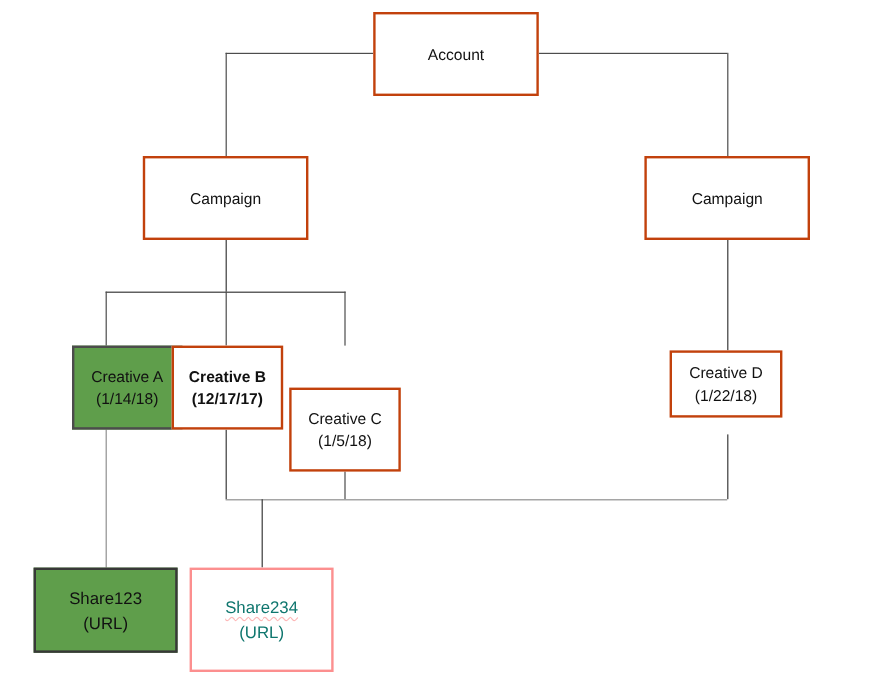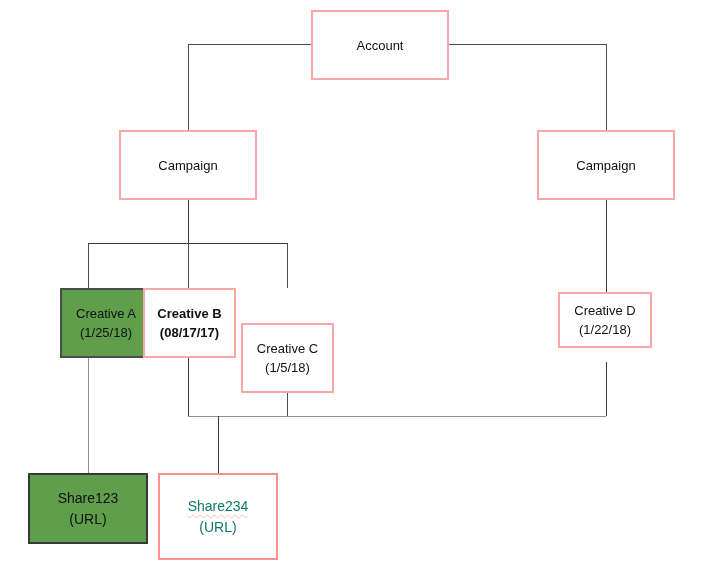--- a/index.html
+++ b/index.html
@@ -1,20 +1,20 @@
 <!DOCTYPE html>
 <html><head>
 <meta charset="utf-8">
 <style>
   html,body{margin:0;padding:0;background:#ffffff;font-family:"Liberation Sans",sans-serif;}
   .stage{position:relative;width:725px;height:571px;background:#ffffff;overflow:hidden;}
 
   .box{position:absolute;box-sizing:border-box;display:flex;flex-direction:column;
        align-items:center;justify-content:center;text-align:center;background:#ffffff;
-       border:2px solid #fca5a5;font-size:13px;color:#111111;line-height:19px;z-index:2;}
+       border:2px solid #c2410c;font-size:13px;color:#111111;line-height:19px;z-index:2;}
 
   .box-account   {left:311px;top:10px; width:138px;height:70px;}
   .box-campaign-l{left:119px;top:130px;width:138px;height:70px;}
   .box-campaign-r{left:537px;top:130px;width:138px;height:70px;}
   .box-creative-a{left:42px; top:288px;width:92px; height:70px;background:#5f9e4b;border-color:#4c4c4c;margin-left:18px;}
   .box-creative-b{left:143px;top:288px;width:93px; height:70px;font-weight:bold;}
   .box-creative-c{left:241px;top:288px;width:93px; height:70px;margin-top:35px;}
   .box-creative-d{left:558px;top:292px;width:94px; height:56px;}
   .box-share123  {left:28px; top:473px;width:120px;height:71px;background:#5f9e4b;border-color:#383838;font-size:14px;line-height:21px;}
   .box-share234  {left:158px;top:473px;width:120px;height:87px;border-color:#fc8f8f;color:#0f766e;font-size:14px;line-height:21px;}
@@ -75,26 +75,26 @@
   <div class="box box-campaign-l">
     <div>Campaign</div>
   </div>
 
   <div class="box box-campaign-r">
     <div>Campaign</div>
   </div>
 
   <div class="box box-creative-a">
     <div>Creative A</div>
-    <div>(1/25/18)</div>
+    <div>(1/14/18)</div>
   </div>
 
   <div class="box box-creative-b">
     <div>Creative B</div>
-    <div>(08/17/17)</div>
+    <div>(12/17/17)</div>
   </div>
 
   <div class="box box-creative-c">
     <div>Creative C</div>
     <div>(1/5/18)</div>
   </div>
 
   <div class="box box-creative-d">
     <div>Creative D</div>
     <div>(1/22/18)</div>

